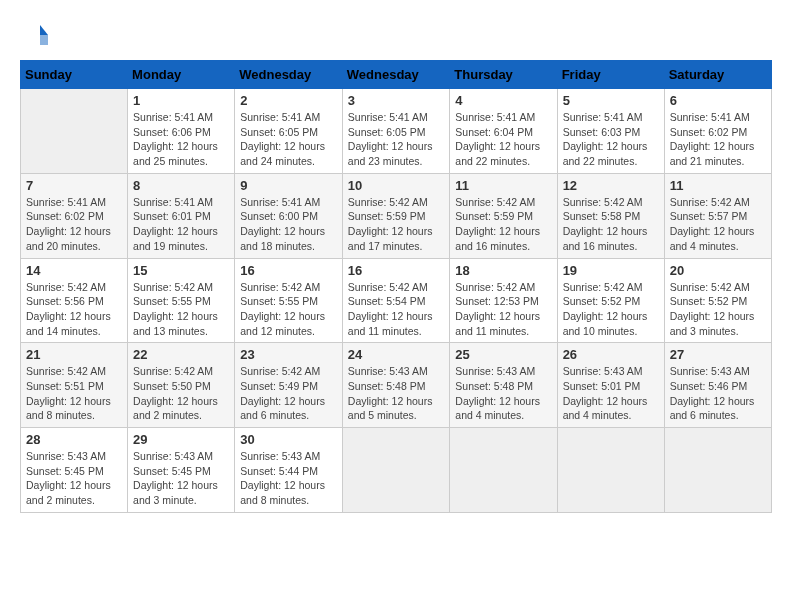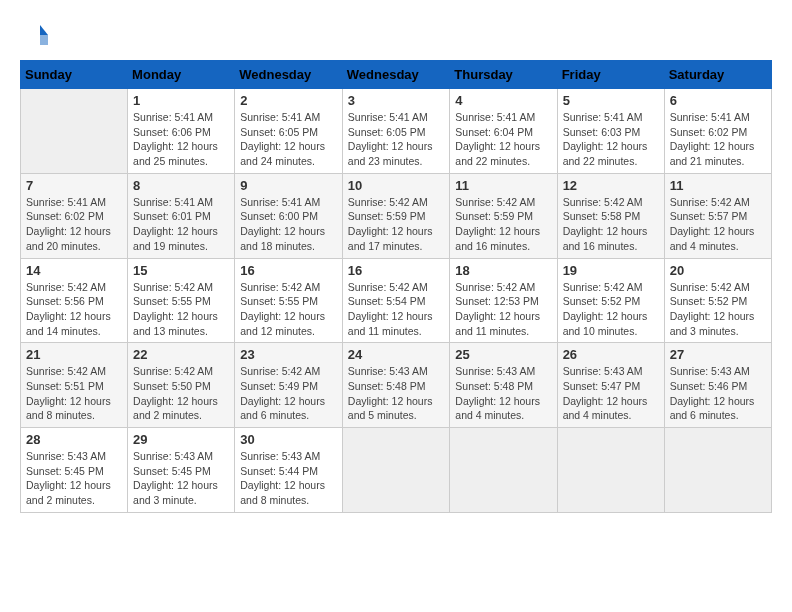--- a/index.html
+++ b/index.html
@@ -297,21 +297,21 @@
         <td>
           <span class="day-number">25</span>
           <div class="cell-text">Sunrise: 5:43 AM</div>
           <div class="cell-text">Sunset: 5:48 PM</div>
           <div class="cell-text">Daylight: 12 hours</div>
           <div class="cell-text">and 4 minutes.</div>
         </td>
         <td>
           <span class="day-number">26</span>
           <div class="cell-text">Sunrise: 5:43 AM</div>
-          <div class="cell-text">Sunset: 5:47 PM</div>
+          <div class="cell-text">Sunset: 5:01 PM</div>
           <div class="cell-text">Daylight: 12 hours</div>
           <div class="cell-text">and 4 minutes.</div>
         </td>
         <td>
           <span class="day-number">27</span>
           <div class="cell-text">Sunrise: 5:43 AM</div>
           <div class="cell-text">Sunset: 5:46 PM</div>
           <div class="cell-text">Daylight: 12 hours</div>
           <div class="cell-text">and 6 minutes.</div>
         </td>

